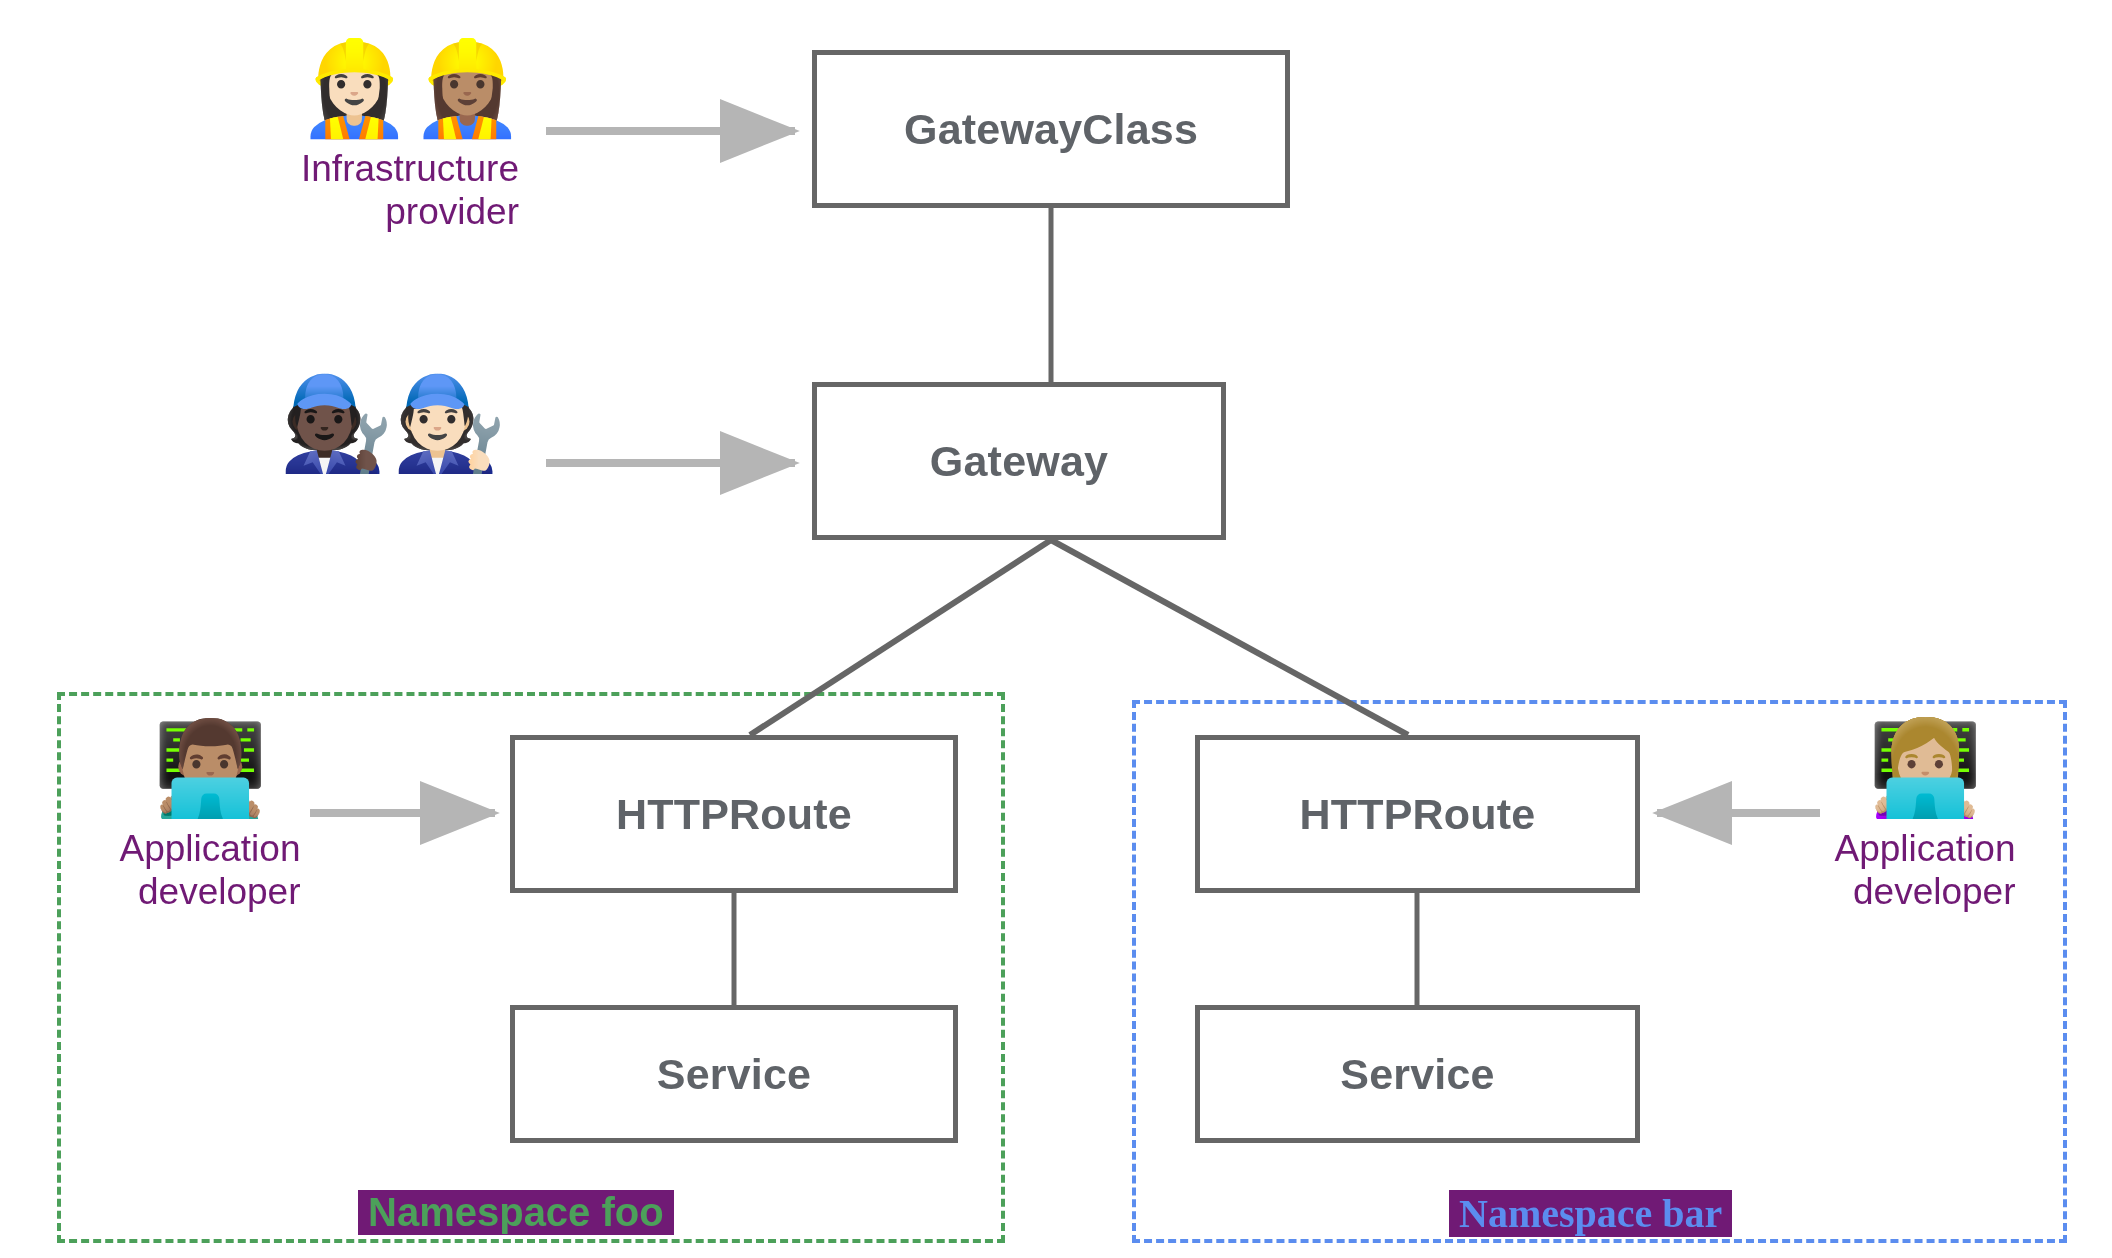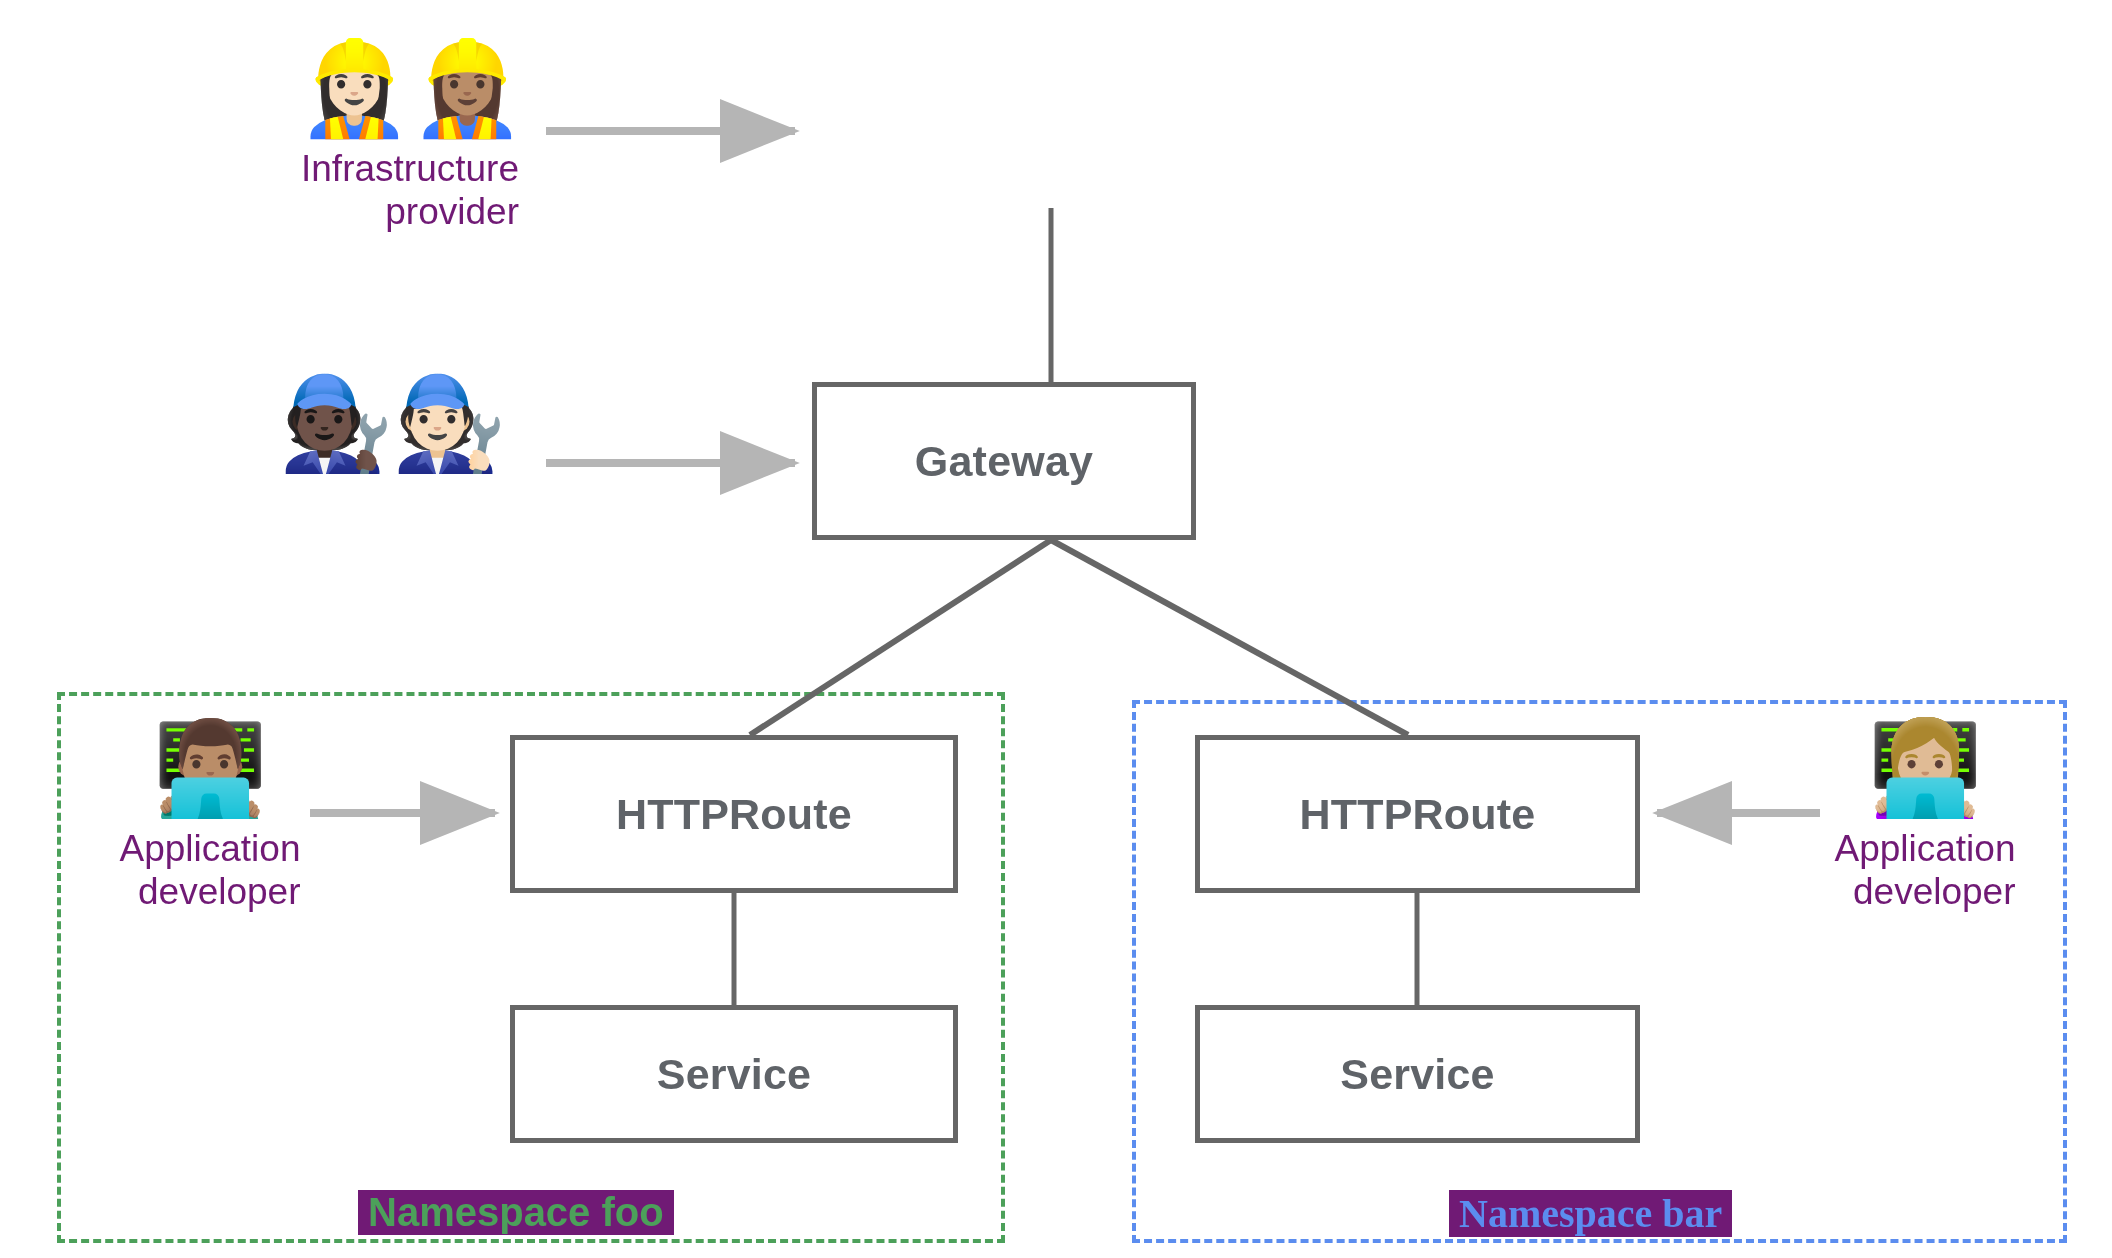--- a/index.html
+++ b/index.html
@@ -112,22 +112,25 @@
 
     <line x1="1051" y1="540" x2="750" y2="735" stroke="#666666" stroke-width="6"></line>
 
     <line x1="1051" y1="540" x2="1408" y2="735" stroke="#666666" stroke-width="6"></line>
 
     <line x1="734" y1="893" x2="734" y2="1005" stroke="#666666" stroke-width="5"></line>
 
     <line x1="1417" y1="893" x2="1417" y2="1005" stroke="#666666" stroke-width="5"></line>
   </svg>
 
+  <div class="res-box" style="left:812px; top:50px; width:478px; height:158px;">
+    <span class="res-label">GatewayClass</span>
+  </div>
 
-  <div class="res-box" style="left:812px; top:382px; width:384px; height:158px;">
+  <div class="res-box" style="left:812px; top:382px; width:414px; height:158px;">
     <span class="res-label">Gateway</span>
   </div>
 
   <div class="res-box" style="left:510px; top:735px; width:448px; height:158px;">
     <span class="res-label">HTTPRoute</span>
   </div>
 
   <div class="res-box" style="left:510px; top:1005px; width:448px; height:138px;">
     <span class="res-label">Service</span>
   </div>

